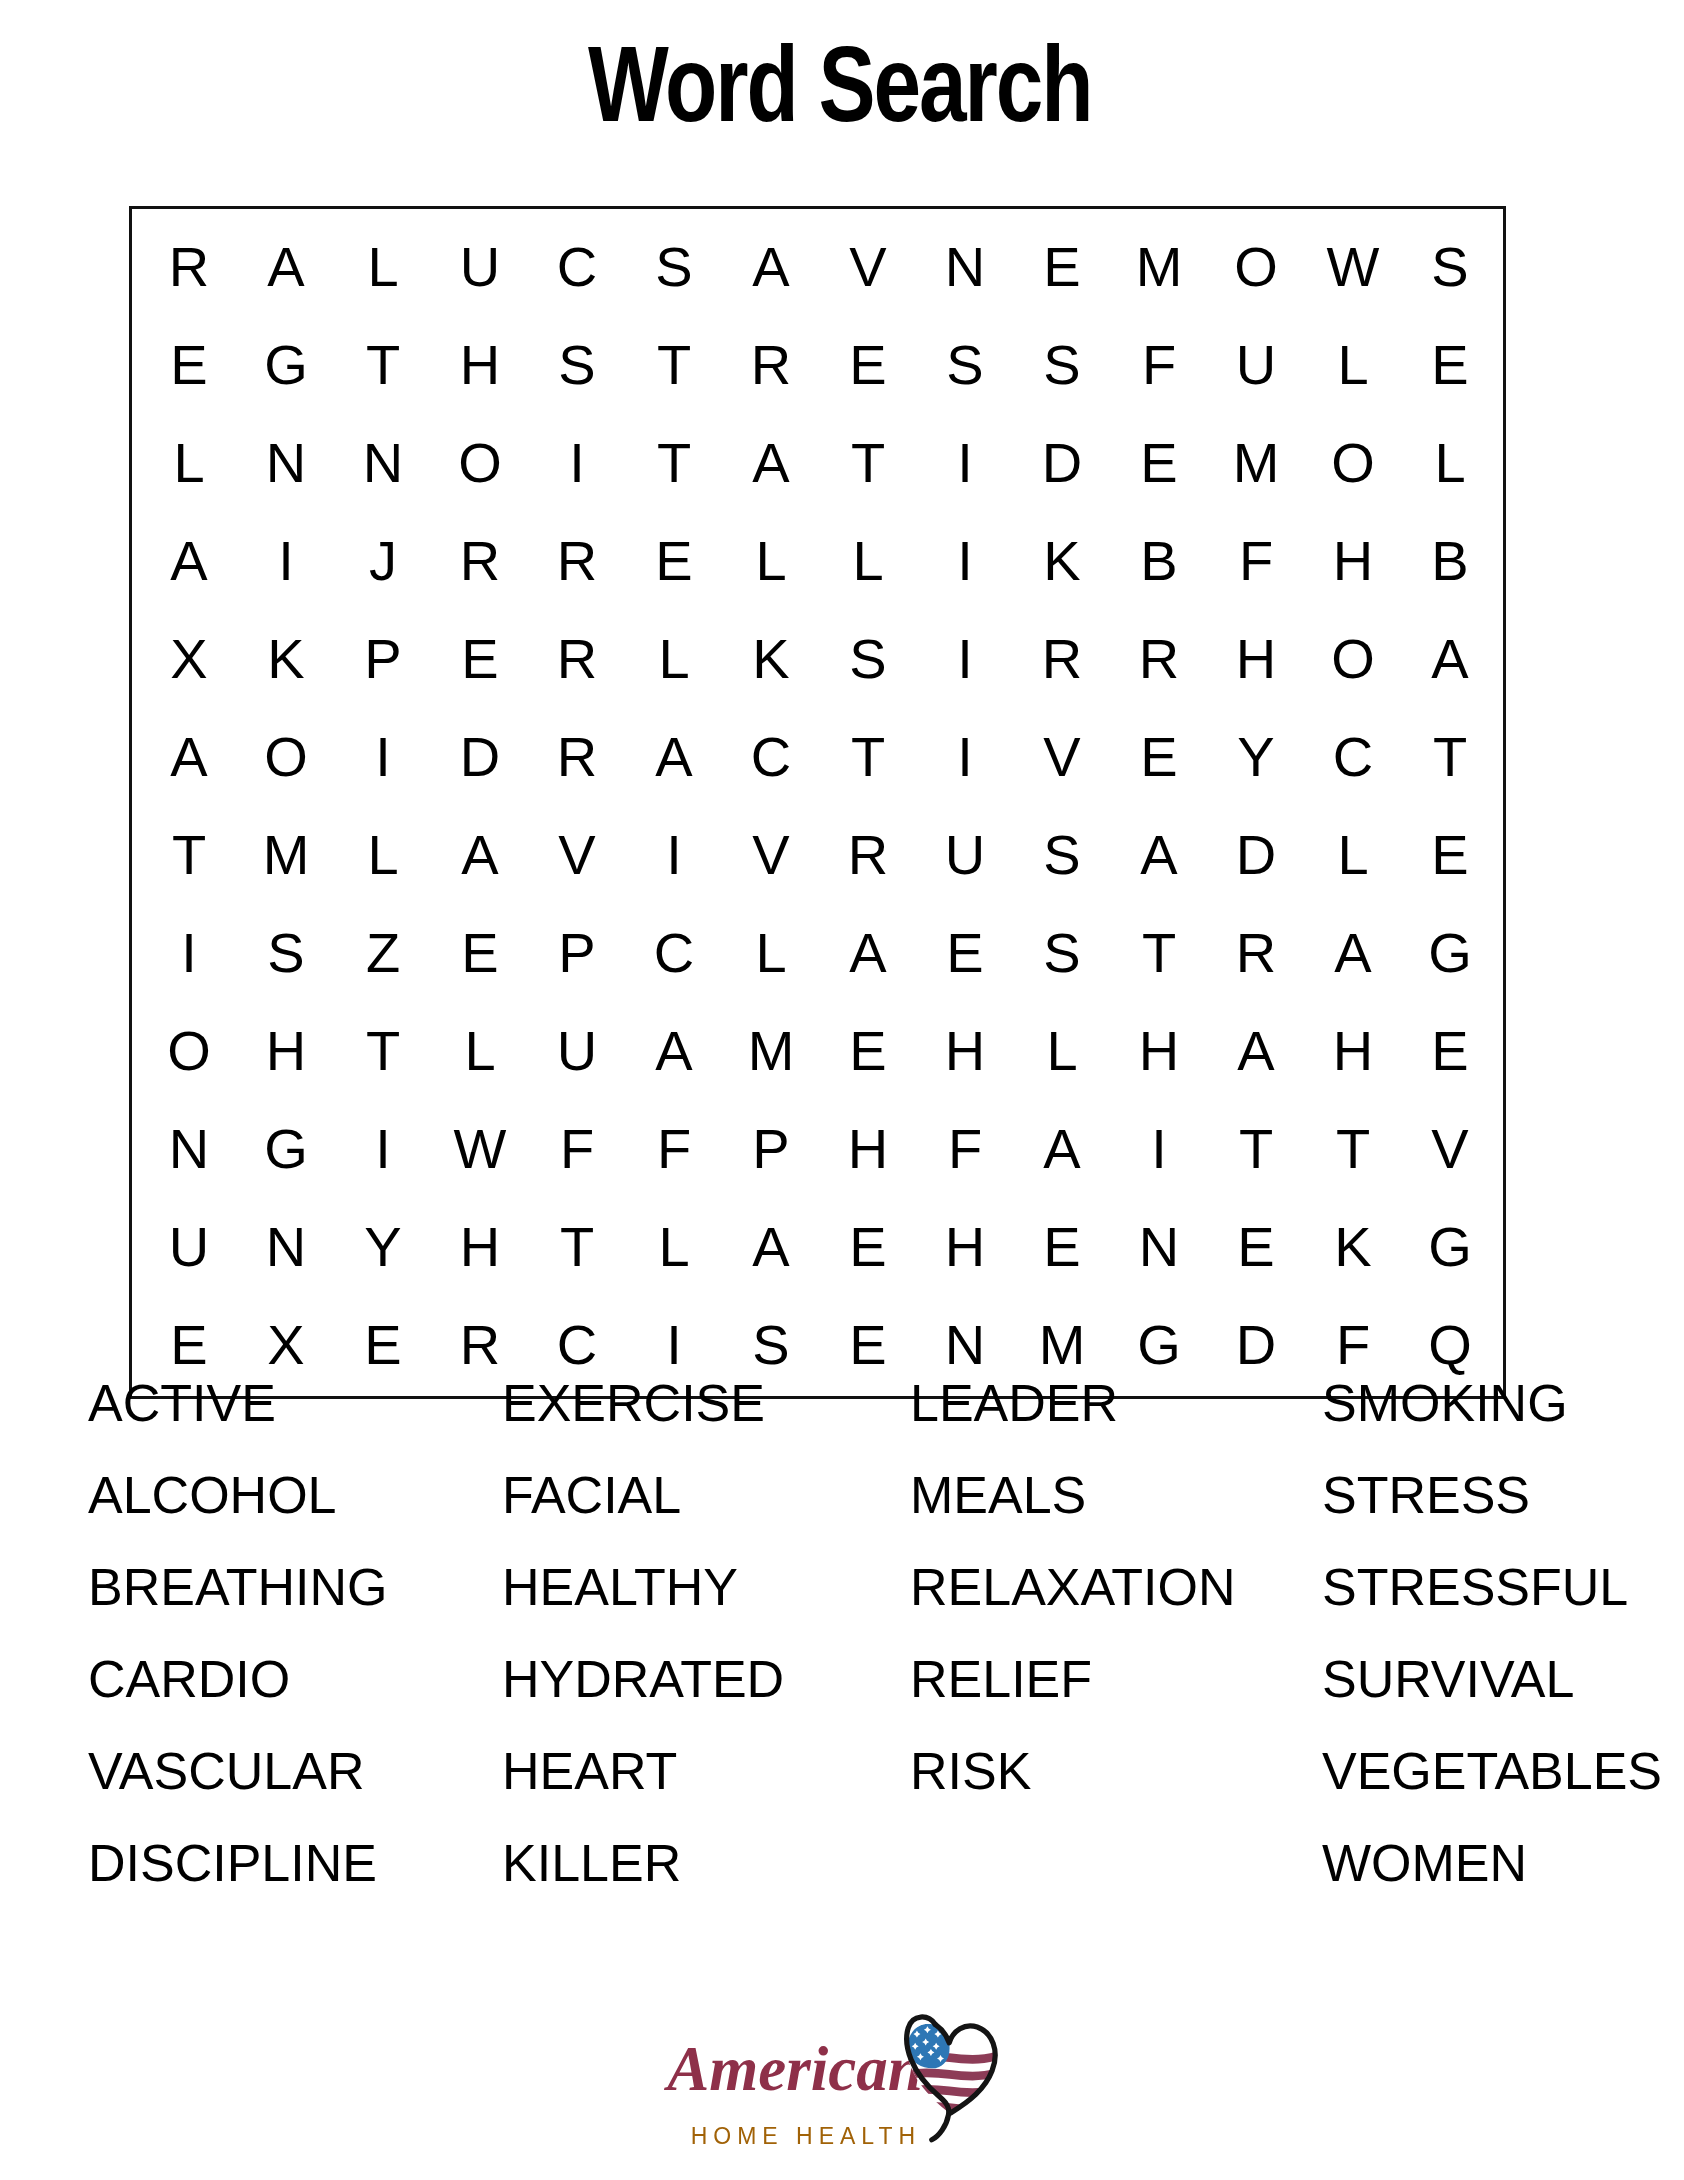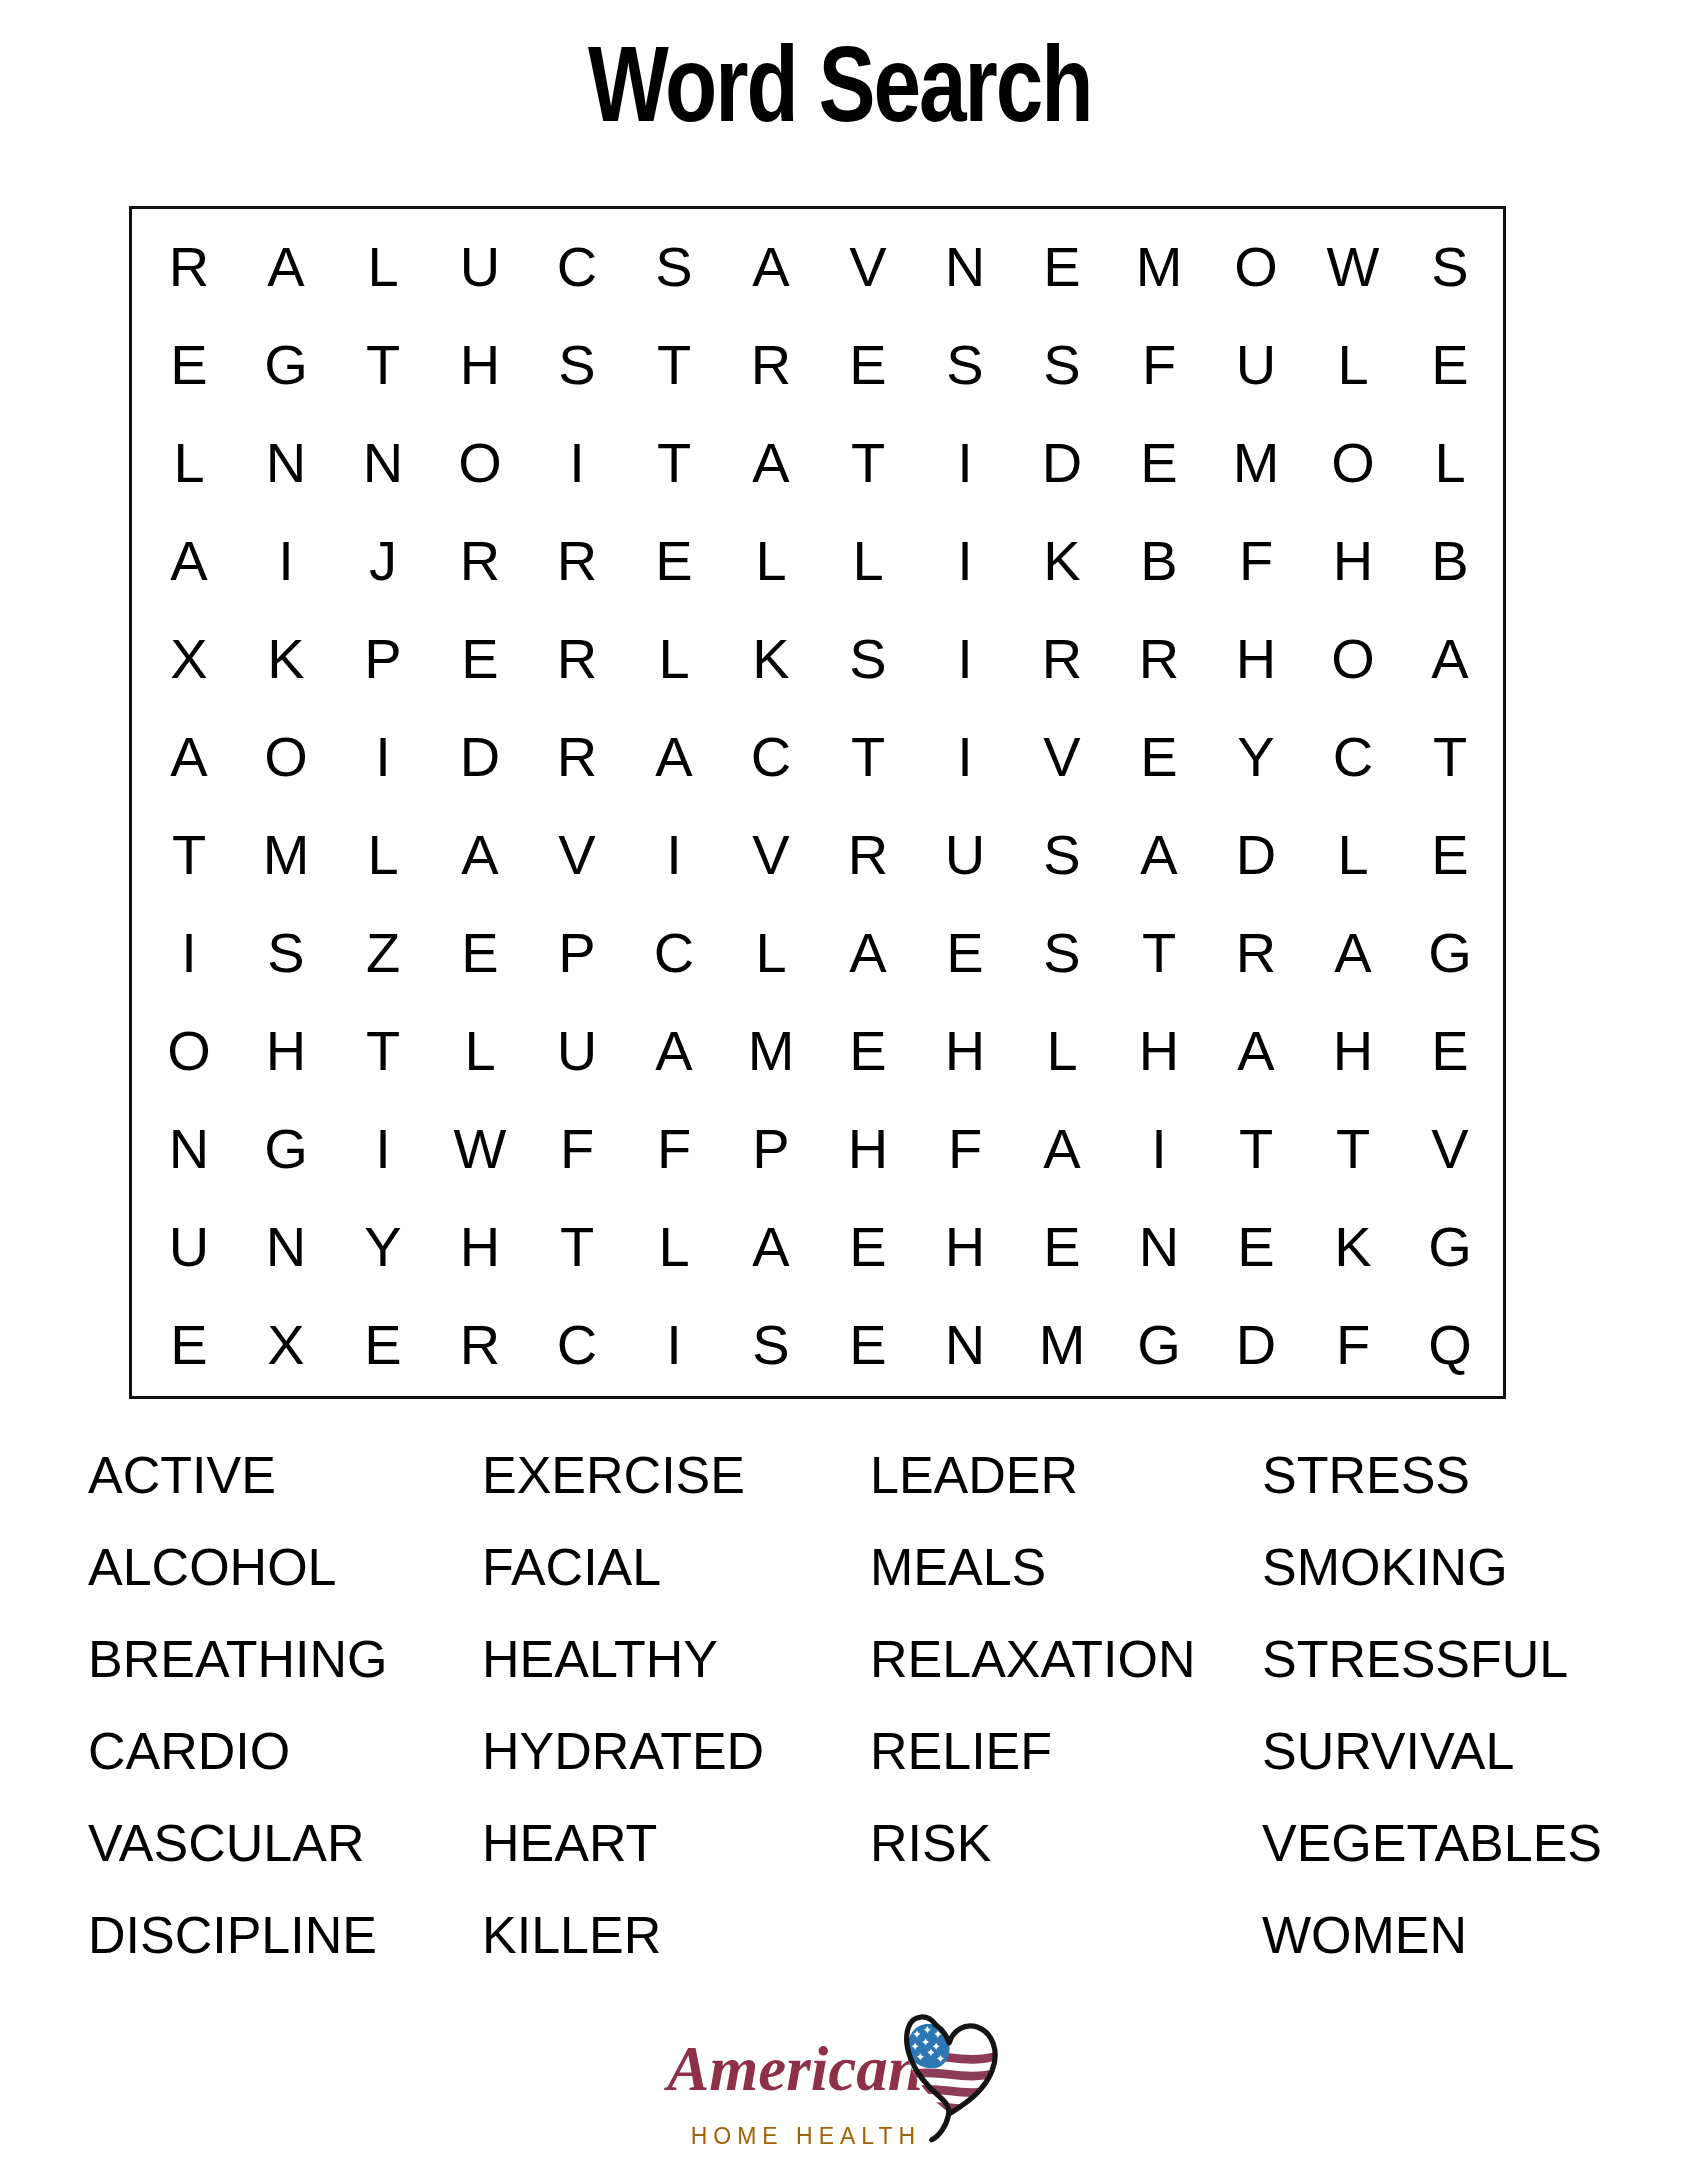--- a/index.html
+++ b/index.html
@@ -25,22 +25,22 @@
     border:3.4px solid #111; box-sizing:border-box;
     padding:8.5px 0 0 8.5px;
     display:grid; grid-template-columns:repeat(14,97px); grid-auto-rows:98px;
   }
   .cell {
     display:flex; align-items:center; justify-content:center;
     font-size:56px; font-weight:400; color:#000;
   }
   
   .words {
-    position:absolute; left:88px; top:1429px; width:1533px;
-    display:grid; grid-template-columns:394px 388px 392px auto;
+    position:absolute; left:88px; top:1357px; width:1533px;
+    display:grid; grid-template-columns:394px 388px 392px auto;gap:20px;
   }
   .word-col { display:flex; flex-direction:column; }
   .word {
     height:92px; display:flex; align-items:center;
     font-size:52px; white-space:nowrap; color:#000;
   }
   
   .logo { position:absolute; top:2009px; left:50%; transform:translateX(-50%);
           display:flex; align-items:flex-start; }
   .logo-text { display:flex; flex-direction:column; align-items:flex-end; margin-top:29px;gap:15px; }
@@ -252,22 +252,22 @@
         <div class="word">KILLER</div>
       </div>
     <div class="word-col">
         <div class="word">LEADER</div>
         <div class="word">MEALS</div>
         <div class="word">RELAXATION</div>
         <div class="word">RELIEF</div>
         <div class="word">RISK</div>
       </div>
     <div class="word-col">
+        <div class="word">SMOKING</div>
         <div class="word">STRESS</div>
-        <div class="word">SMOKING</div>
         <div class="word">STRESSFUL</div>
         <div class="word">SURVIVAL</div>
         <div class="word">VEGETABLES</div>
         <div class="word">WOMEN</div>
       </div>
   </div>
 
   <div class="logo">
     <div class="logo-text">
       <div class="brand" style="color: rgb(142, 48, 73);">American</div>

